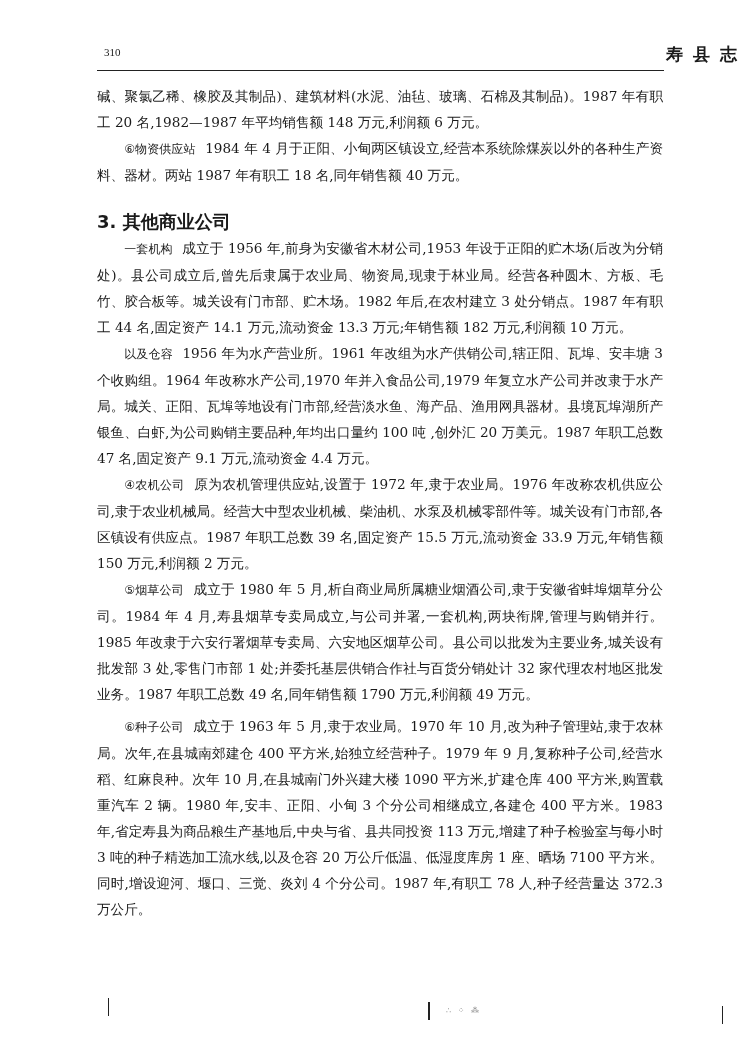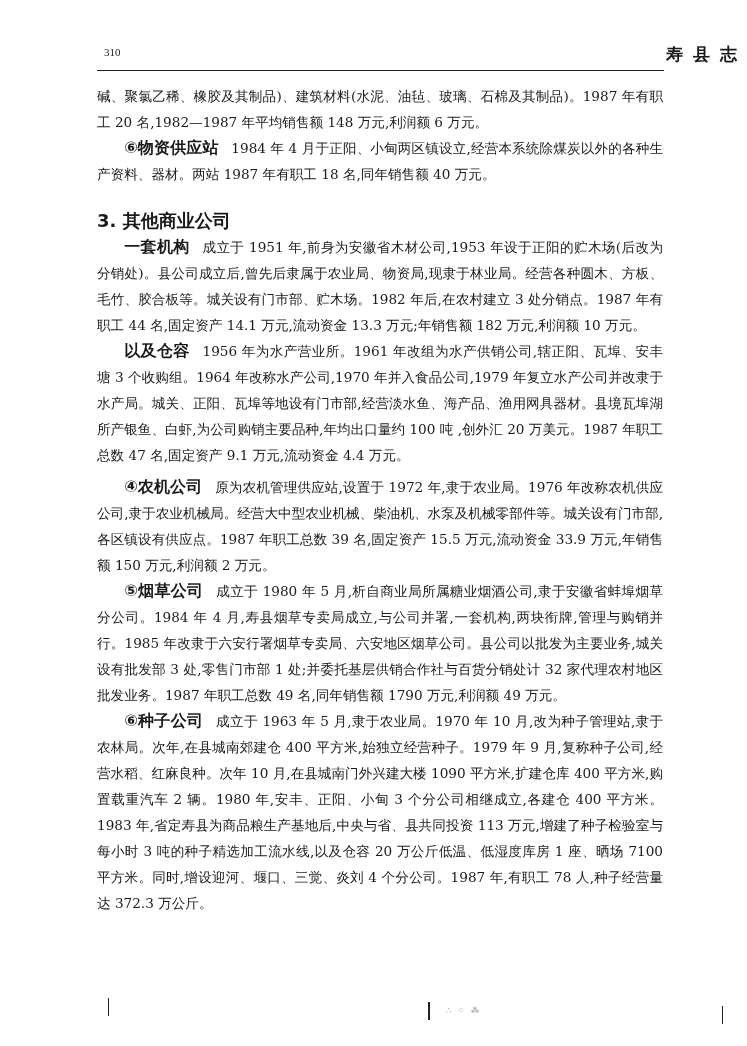--- a/index.html
+++ b/index.html
@@ -26,52 +26,52 @@
     font-size: 13.6px; line-height: 26px;
     text-align: justify;
   }
   .body-text p { margin: 0; text-indent: 0; }
   .body-text p.indent { text-indent: 2em; }
   .section-heading {
     margin-top: 21px !important; font-weight: bold;
     font-family: "DejaVu Sans", sans-serif; font-size: 18px;
     text-indent: 2em;
   }
-  .entry-title { font-family: "DejaVu Sans", sans-serif; font-size: 16px; margin-right: 0.8em; font-weight: bold; }
+  .entry-title { font-family: "DejaVu Sans", sans-serif; font-size: 12px; margin-right: 0.8em; }
   .artifact { position: absolute; background: #222; }
   .speckle { position: absolute; font-size: 8px; color: #888; letter-spacing: 2px; }
 </style>
 </head>
 <body>
 
 <div class="page-number">310</div>
 <div class="running-title">寿县志</div>
 <div class="header-rule"></div>
 
 <div class="body-text">
   <p>碱、聚氯乙稀、橡胶及其制品)、建筑材料(水泥、油毡、玻璃、石棉及其制品)。1987 年有职工 20 名,1982—1987 年平均销售额 148 万元,利润额 6 万元。</p>
   <p class="indent">
     <span class="entry-title">⑥物资供应站</span><span>1984 年 4 月于正阳、小甸两区镇设立,经营本系统除煤炭以外的各种生产资料、器材。两站 1987 年有职工 18 名,同年销售额 40 万元。</span>
   </p>
 
   <p class="section-heading">3. 其他商业公司</p>
 
   <p class="indent">
-    <span class="entry-title">一套机构</span><span>成立于 1951 年,前身为安徽省木材公司,1953 年设于正阳的贮木场(后改为分销处)。县公司成立后,曾先后隶属于农业局、物资局,现隶于林业局。经营各种圆木、方板、毛竹、胶合板等。城关设有门市部、贮木场。1982 年后,在农村建立 3 处分销点。1987 年有职工 44 名,固定资产 14.1 万元,流动资金 13.3 万元;年销售额 182 万元,利润额 10 万元。</span>
+    <span class="entry-title">一套机构</span><span>成立于 1956 年,前身为安徽省木材公司,1953 年设于正阳的贮木场(后改为分销处)。县公司成立后,曾先后隶属于农业局、物资局,现隶于林业局。经营各种圆木、方板、毛竹、胶合板等。城关设有门市部、贮木场。1982 年后,在农村建立 3 处分销点。1987 年有职工 44 名,固定资产 14.1 万元,流动资金 13.3 万元;年销售额 182 万元,利润额 10 万元。</span>
   </p>
   <p class="indent">
     <span class="entry-title">以及仓容</span><span>1956 年为水产营业所。1961 年改组为水产供销公司,辖正阳、瓦埠、安丰塘 3 个收购组。1964 年改称水产公司,1970 年并入食品公司,1979 年复立水产公司并改隶于水产局。城关、正阳、瓦埠等地设有门市部,经营淡水鱼、海产品、渔用网具器材。县境瓦埠湖所产银鱼、白虾,为公司购销主要品种,年均出口量约 100 吨 ,创外汇 20 万美元。1987 年职工总数 47 名,固定资产 9.1 万元,流动资金 4.4 万元。</span>
   </p>
-  <p class="indent" style="margin-top:6px;">
+  <p class="indent" style="margin-top:0;">
     <span class="entry-title">④农机公司</span><span>原为农机管理供应站,设置于 1972 年,隶于农业局。1976 年改称农机供应公司,隶于农业机械局。经营大中型农业机械、柴油机、水泵及机械零部件等。城关设有门市部,各区镇设有供应点。1987 年职工总数 39 名,固定资产 15.5 万元,流动资金 33.9 万元,年销售额 150 万元,利润额 2 万元。</span>
   </p>
   <p class="indent">
     <span class="entry-title">⑤烟草公司</span><span>成立于 1980 年 5 月,析自商业局所属糖业烟酒公司,隶于安徽省蚌埠烟草分公司。1984 年 4 月,寿县烟草专卖局成立,与公司并署,一套机构,两块衔牌,管理与购销并行。1985 年改隶于六安行署烟草专卖局、六安地区烟草公司。县公司以批发为主要业务,城关设有批发部 3 处,零售门市部 1 处;并委托基层供销合作社与百货分销处计 32 家代理农村地区批发业务。1987 年职工总数 49 名,同年销售额 1790 万元,利润额 49 万元。</span>
   </p>
-  <p class="indent" style="">
+  <p class="indent" style="margin-top:6px;">
     <span class="entry-title">⑥种子公司</span><span>成立于 1963 年 5 月,隶于农业局。1970 年 10 月,改为种子管理站,隶于农林局。次年,在县城南郊建仓 400 平方米,始独立经营种子。1979 年 9 月,复称种子公司,经营水稻、红麻良种。次年 10 月,在县城南门外兴建大楼 1090 平方米,扩建仓库 400 平方米,购置载重汽车 2 辆。1980 年,安丰、正阳、小甸 3 个分公司相继成立,各建仓 400 平方米。1983 年,省定寿县为商品粮生产基地后,中央与省、县共同投资 113 万元,增建了种子检验室与每小时 3 吨的种子精选加工流水线,以及仓容 20 万公斤低温、低湿度库房 1 座、晒场 7100 平方米。同时,增设迎河、堰口、三觉、炎刘 4 个分公司。1987 年,有职工 78 人,种子经营量达 372.3 万公斤。</span>
   </p>
 </div>
 
 <div class="artifact" style="left:108px; top:998px; width:1px; height:18px;"></div>
 <div class="artifact" style="left:428px; top:1002px; width:2px; height:18px;"></div>
 <div class="speckle" style="left:446px; top:1006px;">∴ ⁘ ⁂</div>
 <div class="artifact" style="left:722px; top:1006px; width:1px; height:18px;"></div>
 
 </body></html>

